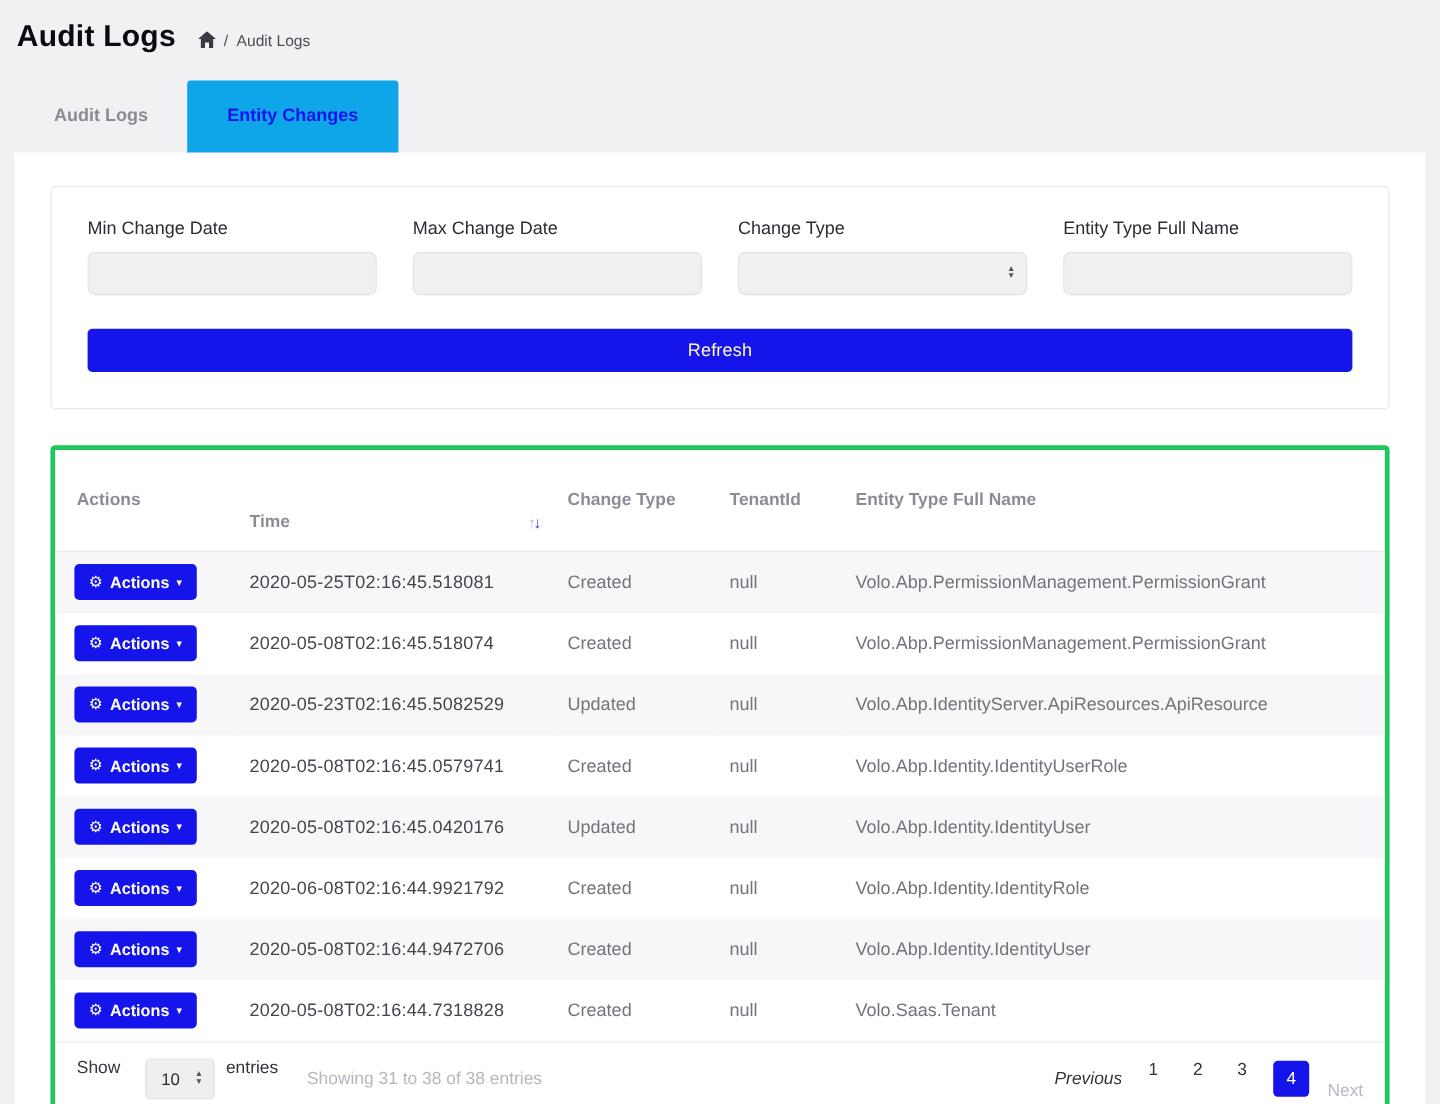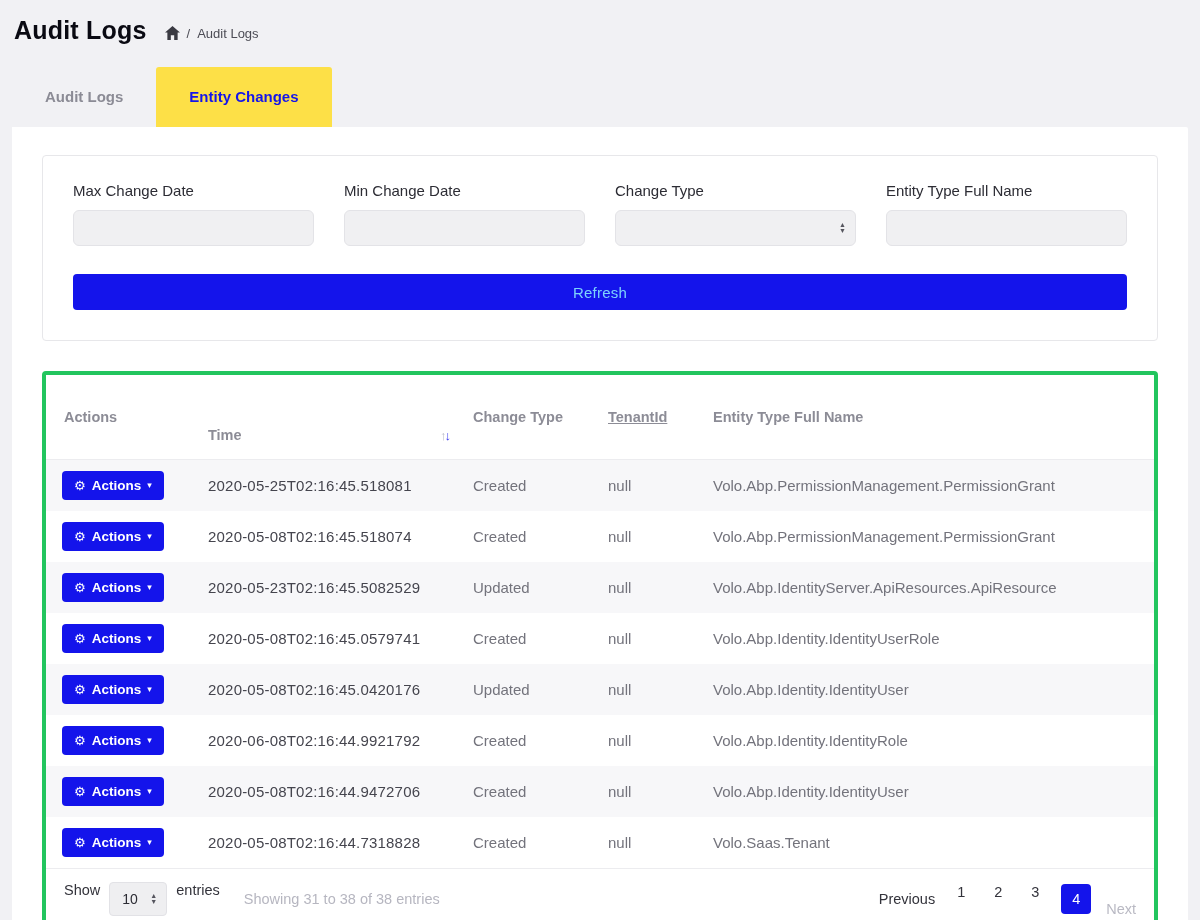--- a/index.html
+++ b/index.html
@@ -18,21 +18,21 @@
   .breadcrumb { display:flex; align-items:center; gap:7px; font-size:13px; color:#4c4c55; margin-top:5px; }
   .home-icon svg { display:block; }
 
   
   .tabs-row { display:flex; padding:0 12px; margin-top:12px; }
   .tab {
     height:60px; line-height:60px; padding:0 33px;
     font-size:15px; font-weight:600; color:#8b8b95; cursor:pointer;
     border-radius:3px 3px 0 0;
   }
-  .tab.active { background:#fde047; color:var(--accent); }
+  .tab.active { background:#0ea5e9; color:var(--accent); }
 
   
   .content-card {
     margin:0 12px 14px; background:#ffffff; padding:28px 30px 30px;
     min-height:780px; border-radius:0 2px 2px 2px;
   }
 
   
   .filter-card { border:1px solid #e7e7ea; border-radius:4px; padding:26px 30px 30px; }
   .filter-grid { display:grid; grid-template-columns:repeat(4,1fr); gap:30px; }
@@ -47,35 +47,35 @@
     border:1px solid #e3e3e7; border-radius:6px; cursor:pointer;
     display:flex; align-items:center; padding:0 26px 0 10px; font-size:14px;
   }
   .select-arrows {
     position:absolute; right:9px; top:50%; transform:translateY(-50%);
     display:flex; flex-direction:column; align-items:center;
     font-size:7px; line-height:6px; color:#55555e;
   }
   .refresh-btn {
     margin-top:28px; width:100%; height:36px; background:var(--accent);
-    color:#7dd3fc; border:none; border-radius:4px; font-size:15px;
+    color:#fef9c3; border:none; border-radius:4px; font-size:15px;
     font-weight:500; cursor:pointer; font-family:inherit; letter-spacing:.2px;
   }
 
   
   .table-card { margin-top:30px; border:4px solid #22c55e; border-radius:4px; overflow:hidden; }
   table { width:100%; border-collapse:collapse; font-size:15px; }
   thead th {
     text-align:left; padding:16px 12px; font-size:14.5px; font-weight:600;
     color:#8c8c96; border-bottom:1px solid #ececef; white-space:nowrap;
   }
   thead th:first-child { padding-left:18px; width:150px; }
   .th-time { width:265px; }
   .th-change { width:135px; }
-  .th-tenant { width:105px;text-decoration:underline; }
+  .th-tenant { width:105px; }
   .th-flex { display:flex; align-items:center; justify-content:space-between;margin-top:36px; }
   .sort-icon { font-size:13px; letter-spacing:-2px; }
   .sort-up { color:#b9b9c6; }
   .sort-down { color:#3b3bf0; }
   tbody td { padding:9px 12px; height:51px; vertical-align:middle; }
   tbody td:first-child { padding-left:16px; }
   tr.striped { background:#f7f7f9; }
   .time-cell { color:#45454e; letter-spacing:.2px; }
   .muted-cell { color:#73737c; }
   .actions-btn {
@@ -91,24 +91,25 @@
   .table-footer {
     display:flex; align-items:center; padding:13px 18px;
     border-top:1px solid #ececef; font-size:14.5px; color:#33333b;
   }
   .show-group { display:flex; gap:9px; }
   .show-select {
     position:relative; width:58px; height:34px; background:#efeff1;
     border:1px solid #e2e2e6; border-radius:4px; cursor:pointer;
     display:flex; align-items:center; padding:0 22px 0 12px; font-size:14px;
     color:#2c2c34;
+    margin-left:12px;
   }
   .showing-text { margin-left:24px; color:#b6b6c0; }
   .pagination { margin-left:auto; display:flex; align-items:center; gap:15px; }
-  .prev-link { color:#33333b; cursor:pointer; }
+  .prev-link { color:#33333b; cursor:pointer;font-style:italic; }
   .page-num { min-width:22px; text-align:center; color:#33333b; cursor:pointer; }
   .page-num.active {
     background:var(--accent); color:#fff; width:30px; height:30px; min-width:30px;
     border-radius:4px; display:flex; align-items:center; justify-content:center;
   }
   .next-link { color:#b9b9c3; cursor:pointer;margin-top:19px; }
 </style>
 </head>
 <body>
 
@@ -128,25 +129,25 @@
 <div class="tabs-row">
   <div class="tab">Audit Logs</div>
   <div class="tab active">Entity Changes</div>
 </div>
 
 <div class="content-card">
 
   <div class="filter-card">
     <div class="filter-grid">
       <div class="filter-field">
+        <label class="filter-label">Min Change Date</label>
+        <input class="filter-input" type="text" value="" style="">
+      </div>
+      <div class="filter-field">
         <label class="filter-label">Max Change Date</label>
-        <input class="filter-input" type="text" value="" style="">
-      </div>
-      <div class="filter-field">
-        <label class="filter-label">Min Change Date</label>
         <input class="filter-input" type="text" value="" style="">
       </div>
       <div class="filter-field">
         <label class="filter-label">Change Type</label>
         <div class="select-box">
           <span></span>
           <span class="select-arrows">
             <span>▲</span>
               <span>▼</span>
           </span>

